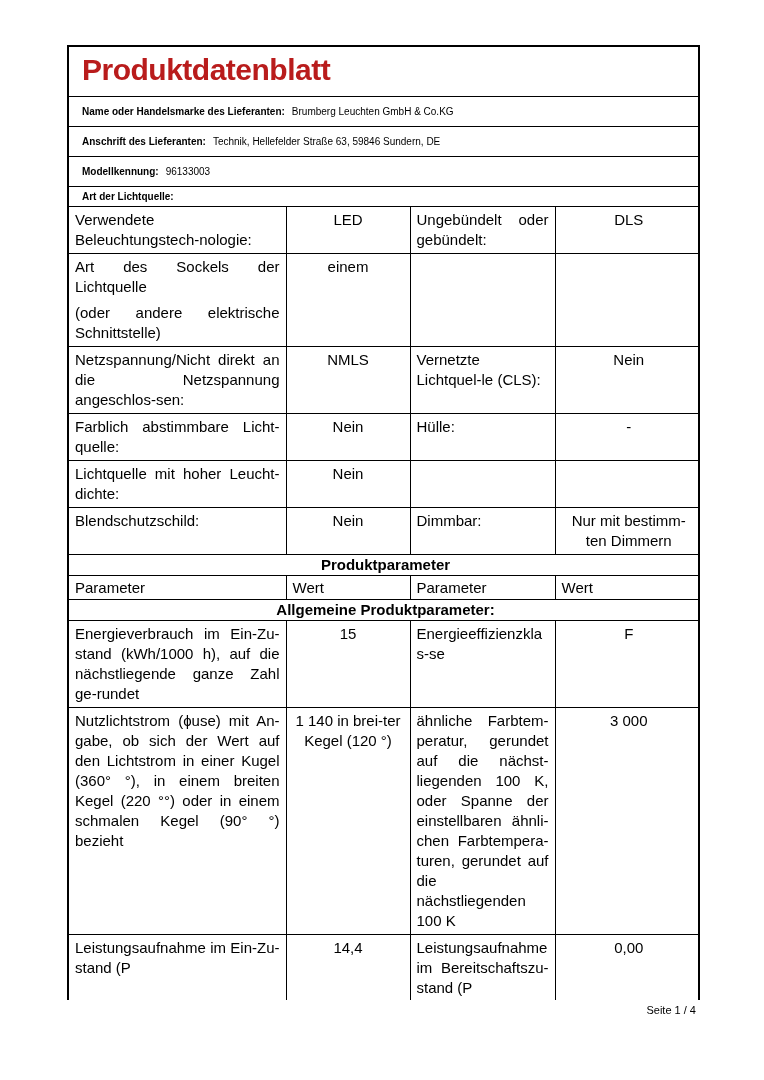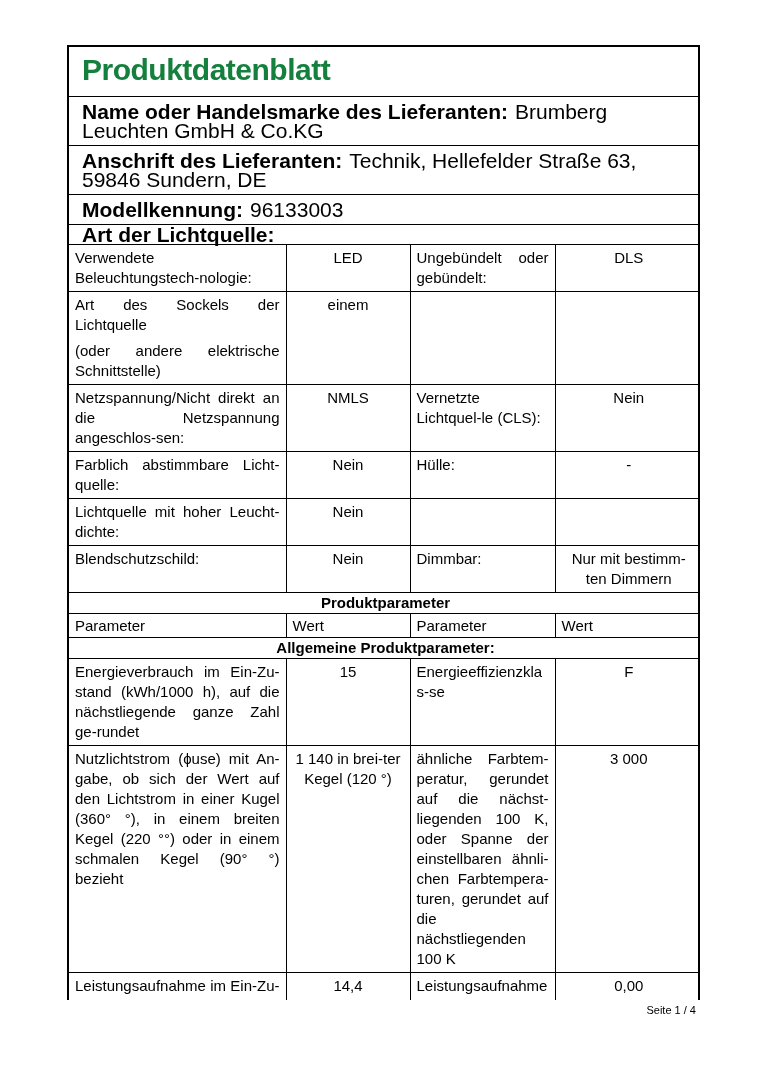--- a/index.html
+++ b/index.html
@@ -9,21 +9,21 @@
   }
   .sheet{
     position:absolute;left:67px;top:45px;width:633px;height:955px;
     box-sizing:border-box;border:2px solid #000;border-bottom:none;
     overflow:hidden;background:#fff;
   }
   .header-block{padding:6px 13px 9px 13px;border-bottom:1px solid #000;}
   .doc-title{margin:0;font-size:30px;font-weight:bold;line-height:34px;letter-spacing:-0.5px;}
   .regulation{margin-top:5px;font-size:15px;line-height:23px;}
   .regulation span{display:block;}
-  .info-row{border-bottom:1px solid #000;padding:5px 13px;font-size:21px;line-height:19px;box-sizing:border-box;}
+  .info-row{border-bottom:1px solid #000;padding:5px 13px;font-size:10px;line-height:19px;box-sizing:border-box;}
   .info-row.slim{padding:1px 13px;line-height:17px;}
   .info-row .lbl{font-weight:bold;}
   .info-row .val{margin-left:7px;}
   table.grid{border-collapse:collapse;width:100%;table-layout:fixed;font-size:15px;}
   table.grid td{
     border:1px solid #000;vertical-align:top;padding:3px 6px;line-height:20px;
     overflow:hidden;word-wrap:break-word;
   }
   table.grid td:first-child{border-left:none;}
   table.grid td:last-child{border-right:none;}
@@ -43,21 +43,21 @@
     position:absolute;left:67px;top:1003px;width:629px;text-align:right;
     font-size:11px;line-height:14px;
   }
 </style>
 </head>
 <body>
 
 <div class="sheet">
 
   <div class="header-block">
-    <h1 class="doc-title" style="color: #15803d;">Produktdatenblatt</h1>
+    <h1 class="doc-title" style="color: #b91c1c;">Produktdatenblatt</h1>
   </div>
 
   <div class="info-row">
     <span class="lbl">Name oder Handelsmarke des Lieferanten:</span><span class="val">Brumberg Leuchten GmbH &amp; Co.KG</span>
   </div>
   <div class="info-row">
     <span class="lbl">Anschrift des Lieferanten:</span><span class="val">Technik, Hellefelder Straße 63, 59846 Sundern, DE</span>
   </div>
   <div class="info-row">
     <span class="lbl">Modellkennung:</span><span class="val">96133003</span>

